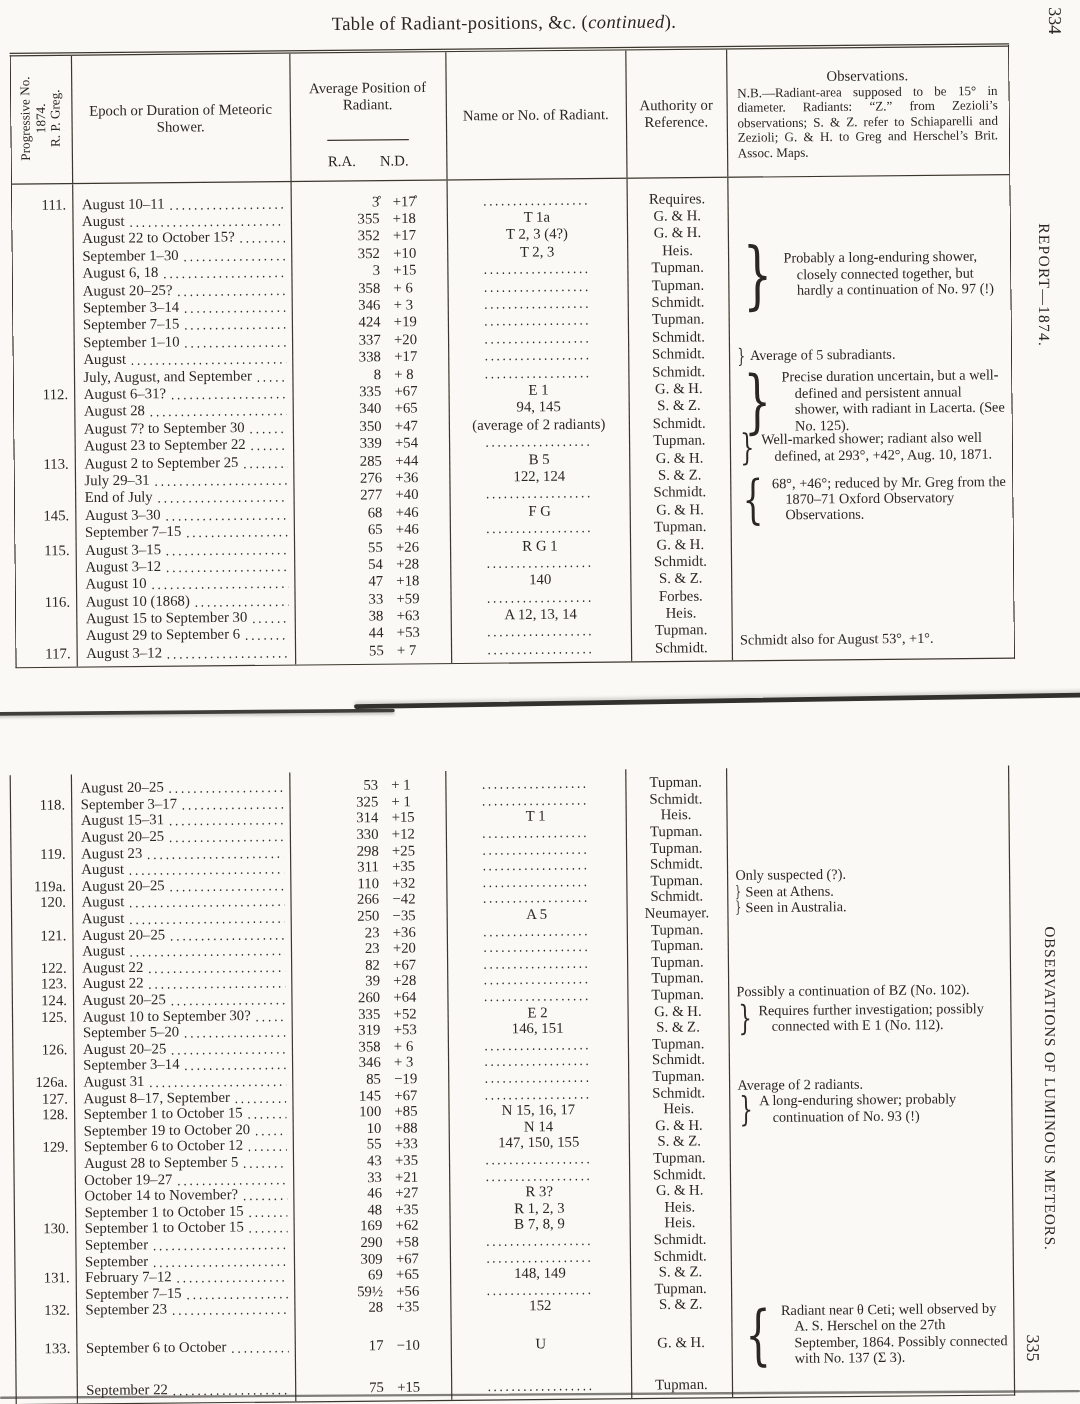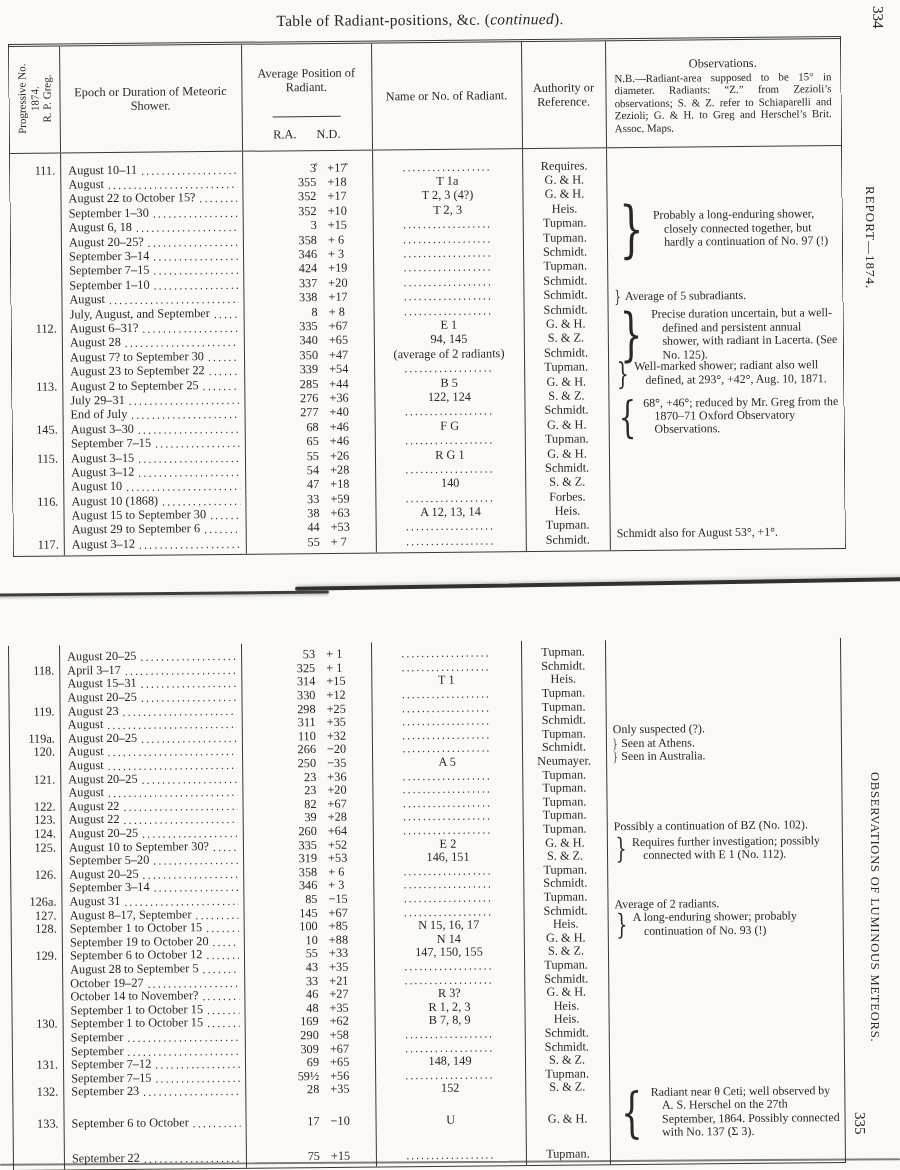--- a/index.html
+++ b/index.html
@@ -429,21 +429,21 @@
           <span class="et">August 20–25</span>
         </div>
         <div class="c-ra">53</div>
         <div class="c-nd">+ 1</div>
         <div class="c-name dots"></div>
         <div class="c-auth">Tupman.</div>
       </div>
       <div class="row" style="height: 13.6px;">
         <div class="c-no">118.</div>
         <div class="c-epoch">
-          <span class="et">April 3–17</span>
+          <span class="et">September 3–17</span>
         </div>
         <div class="c-ra">325</div>
         <div class="c-nd">+ 1</div>
         <div class="c-name dots"></div>
         <div class="c-auth">Schmidt.</div>
       </div>
       <div class="row" style="height: 13.6px;">
         <div class="c-no"></div>
         <div class="c-epoch">
           <span class="et">August 15–31</span>
@@ -492,21 +492,21 @@
         <div class="c-nd">+32</div>
         <div class="c-name dots"></div>
         <div class="c-auth">Tupman.</div>
       </div>
       <div class="row" style="height: 13.6px;">
         <div class="c-no">120.</div>
         <div class="c-epoch">
           <span class="et">August</span>
         </div>
         <div class="c-ra">266</div>
-        <div class="c-nd">−20</div>
+        <div class="c-nd">−42</div>
         <div class="c-name dots"></div>
         <div class="c-auth">Schmidt.</div>
       </div>
       <div class="row" style="height: 13.6px;">
         <div class="c-no"></div>
         <div class="c-epoch">
           <span class="et">August</span>
         </div>
         <div class="c-ra">250</div>
         <div class="c-nd">−35</div>
@@ -602,21 +602,21 @@
         <div class="c-nd">+ 3</div>
         <div class="c-name dots"></div>
         <div class="c-auth">Schmidt.</div>
       </div>
       <div class="row" style="height: 13.6px;">
         <div class="c-no">126a.</div>
         <div class="c-epoch">
           <span class="et">August 31</span>
         </div>
         <div class="c-ra">85</div>
-        <div class="c-nd">−15</div>
+        <div class="c-nd">−19</div>
         <div class="c-name dots"></div>
         <div class="c-auth">Tupman.</div>
       </div>
       <div class="row" style="height: 13.6px;">
         <div class="c-no">127.</div>
         <div class="c-epoch">
           <span class="et">August 8–17, September</span>
         </div>
         <div class="c-ra">145</div>
         <div class="c-nd">+67</div>
@@ -719,21 +719,21 @@
           <span class="et">September</span>
         </div>
         <div class="c-ra">309</div>
         <div class="c-nd">+67</div>
         <div class="c-name dots"></div>
         <div class="c-auth">Schmidt.</div>
       </div>
       <div class="row" style="height: 13.6px;">
         <div class="c-no">131.</div>
         <div class="c-epoch">
-          <span class="et">September 7–12</span>
+          <span class="et">February 7–12</span>
         </div>
         <div class="c-ra">69</div>
         <div class="c-nd">+65</div>
         <div class="c-name">148, 149</div>
         <div class="c-auth">S. &amp; Z.</div>
       </div>
       <div class="row" style="height: 13.6px;">
         <div class="c-no"></div>
         <div class="c-epoch">
           <span class="et">September 7–15</span>

